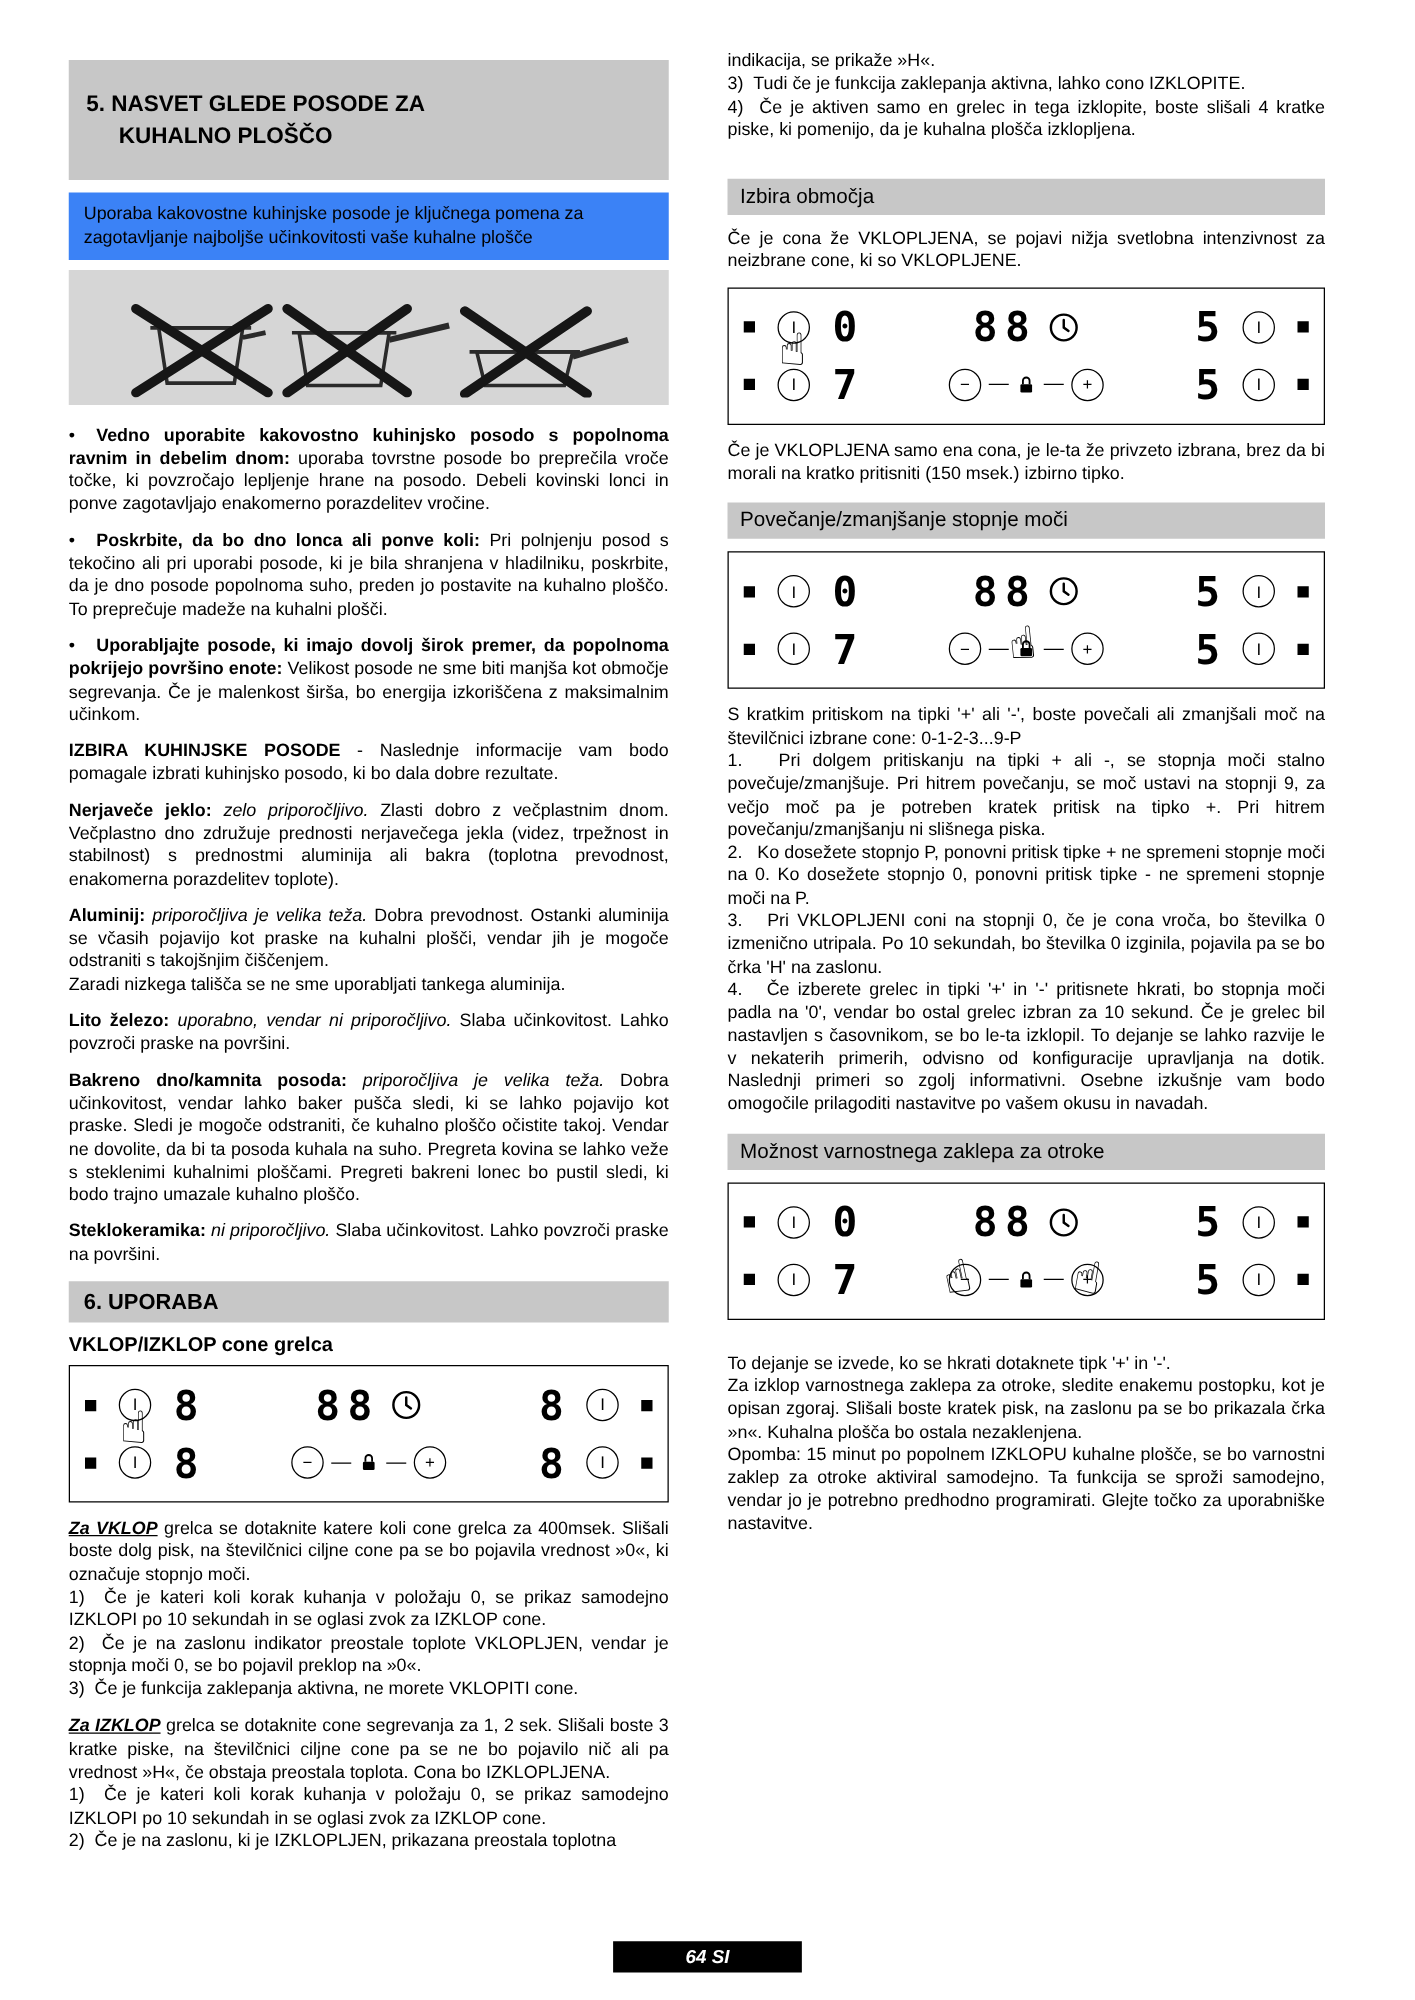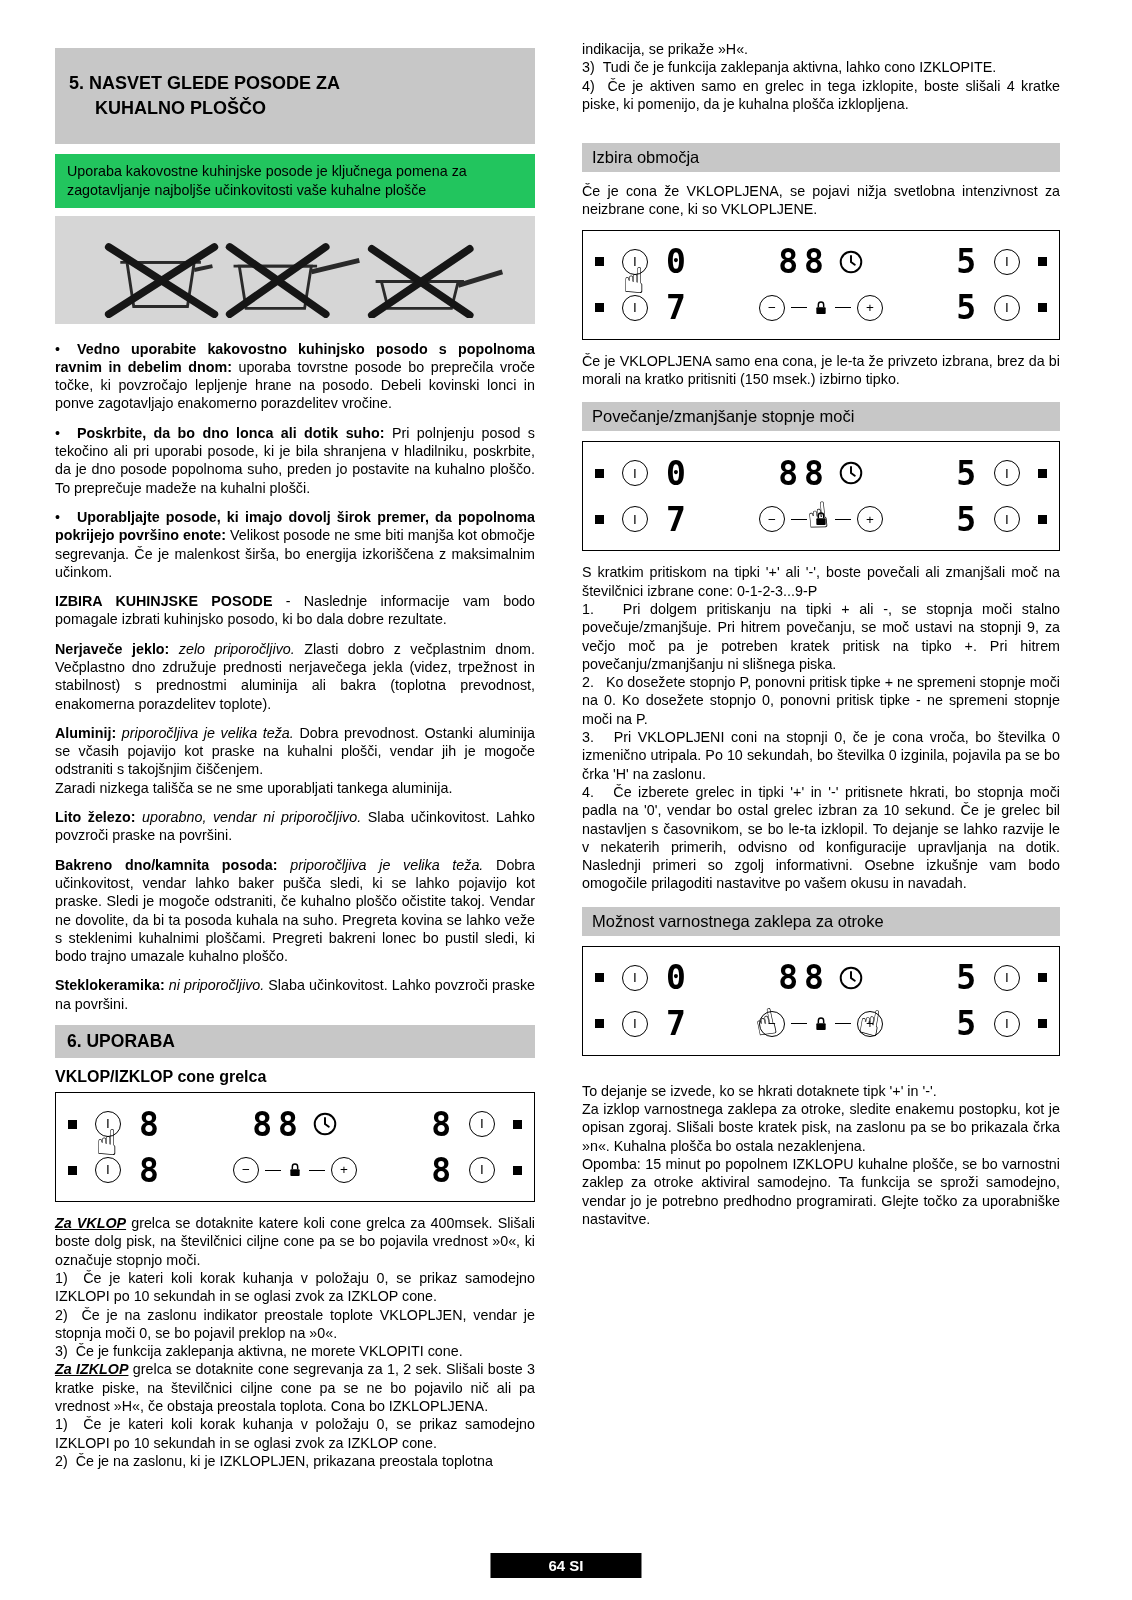--- a/index.html
+++ b/index.html
@@ -3,27 +3,27 @@
 <meta charset="utf-8">
 <style>
   html,body{margin:0;padding:0;background:#fff;}
   .page{position:relative;width:1132px;height:1600px;background:#fff;overflow:hidden;
         font-family:"Liberation Sans", sans-serif;color:#000;}
   .col{position:absolute;width:480px;}
   .col-left{left:55px;top:48px;}
   .col-right{left:582px;top:40px;width:478px;}
   p{margin:0 0 11px;font-size:14.3px;line-height:1.28;text-align:justify;}
   p.tight{margin:0;}
-  p.gap-top{}
+  p.gap-top{margin-top:12px;}
   b.lead{font-weight:bold;}
   .lead-u{font-weight:bold;font-style:italic;text-decoration:underline;}
   i.ver{font-style:italic;}
   .h5-bar{background:#c7c7c7;font-weight:bold;font-size:18px;padding:23px 14px;line-height:1.4;margin-bottom:10px;}
   .h5-bar .l2{display:block;padding-left:26px;}
-  .gray-box{background:#22c55e;padding:8px 12px;font-size:14.3px;line-height:1.3;margin-bottom:8px;text-align:left;}
+  .gray-box{background:#3b82f6;padding:8px 12px;font-size:14.3px;line-height:1.3;margin-bottom:8px;text-align:left;}
   .img-box{background:#d6d6d6;padding:6px 10px;margin-bottom:16px;text-align:center;}
   .bullet{display:inline-block;width:22px;}
   .h6-bar{background:#c7c7c7;font-weight:bold;font-size:17.5px;padding:6px 12px;margin:12px 0 4px;}
   .sub-bar{background:#c7c7c7;font-size:16.5px;padding:5px 10px;margin:14px 0 10px;}
   .subtitle{font-weight:bold;font-size:16px;margin:10px 0 6px;}
   
   .panel{position:relative;border:1.6px solid #000;padding:8px 12px;margin:4px 0 12px;background:#fff;}
   .prow{display:flex;align-items:center;justify-content:space-between;height:46px;}
   .pgroup{display:flex;align-items:center;gap:18px;}
   .pgroup.center{gap:6px;}
@@ -33,21 +33,21 @@
   .zone-sq{width:9px;height:9px;background:#000;flex:none;}
   .dash{width:16px;height:0;border-top:1.8px solid #000;}
   .clock-icon{width:26px;height:26px;margin-left:8px;}
   .lock-icon{width:16px;height:18px;}
   .hand{position:absolute;font-size:36px;line-height:1;font-family:"DejaVu Sans", sans-serif;color:#000;}
   .hand-a{left:40px;top:32px;}
   .hand-power{left:calc(50% - 14px);top:56px;transform:rotate(-6deg);}
   .hand-minus{left:calc(50% - 66px);top:58px;transform:rotate(-12deg);}
   .hand-plus{left:calc(50% + 38px);top:58px;transform:rotate(10deg);}
   .footer{position:absolute;left:50%;bottom:22px;transform:translateX(-50%);
-          background:#000;color:#fff;font-weight:bold;font-size:15px;padding:4px 58px;}
+          background:#000;color:#fff;font-weight:bold;font-size:15px;padding:4px 58px;font-style:italic;}
   .cookware{display:block;margin:0 auto;}
 </style>
 </head>
 <body>
 
 <div class="page">
 
   <div class="col col-left">
 
     <div class="h5-bar">
@@ -76,21 +76,21 @@
           <line x1="152" y1="26" x2="252" y2="96"></line>
             <line x1="252" y1="26" x2="152" y2="96"></line>
           <line x1="300" y1="28" x2="402" y2="97"></line>
             <line x1="402" y1="28" x2="300" y2="97"></line>
         </g>
       </svg>
     </div>
 
     <p><span class="bullet">•</span><b class="lead">Vedno uporabite kakovostno kuhinjsko posodo s popolnoma ravnim in debelim dnom:</b><span> uporaba tovrstne posode bo preprečila vroče točke, ki povzročajo lepljenje hrane na posodo. Debeli kovinski lonci in ponve zagotavljajo enakomerno porazdelitev vročine.</span></p>
 
-    <p><span class="bullet">•</span><b class="lead">Poskrbite, da bo dno lonca ali dotik suho:</b><span> Pri polnjenju posod s tekočino ali pri uporabi posode, ki je bila shranjena v hladilniku, poskrbite, da je dno posode popolnoma suho, preden jo postavite na kuhalno ploščo. To preprečuje madeže na kuhalni plošči.</span></p>
+    <p><span class="bullet">•</span><b class="lead">Poskrbite, da bo dno lonca ali ponve koli:</b><span> Pri polnjenju posod s tekočino ali pri uporabi posode, ki je bila shranjena v hladilniku, poskrbite, da je dno posode popolnoma suho, preden jo postavite na kuhalno ploščo. To preprečuje madeže na kuhalni plošči.</span></p>
 
     <p><span class="bullet">•</span><b class="lead">Uporabljajte posode, ki imajo dovolj širok premer, da popolnoma pokrijejo površino enote:</b><span> Velikost posode ne sme biti manjša kot območje segrevanja. Če je malenkost širša, bo energija izkoriščena z maksimalnim učinkom.</span></p>
 
     <p><b class="lead">IZBIRA KUHINJSKE POSODE</b><span> - Naslednje informacije vam bodo pomagale izbrati kuhinjsko posodo, ki bo dala dobre rezultate.</span></p>
 
     <p><b class="lead">Nerjaveče jeklo:</b><i class="ver"> zelo priporočljivo.</i><span> Zlasti dobro z večplastnim dnom. Večplastno dno združuje prednosti nerjavečega jekla (videz, trpežnost in stabilnost) s prednostmi aluminija ali bakra (toplotna prevodnost, enakomerna porazdelitev toplote).</span></p>
 
     <p><b class="lead">Aluminij:</b><i class="ver"> priporočljiva je velika teža.</i><span> Dobra prevodnost. Ostanki aluminija se včasih pojavijo kot praske na kuhalni plošči, vendar jih je mogoče odstraniti s takojšnjim čiščenjem.</span><br><span>Zaradi nizkega tališča se ne sme uporabljati tankega aluminija.</span></p>
 
     <p><b class="lead">Lito železo:</b><i class="ver"> uporabno, vendar ni priporočljivo.</i><span> Slaba učinkovitost. Lahko povzroči praske na površini.</span></p>

